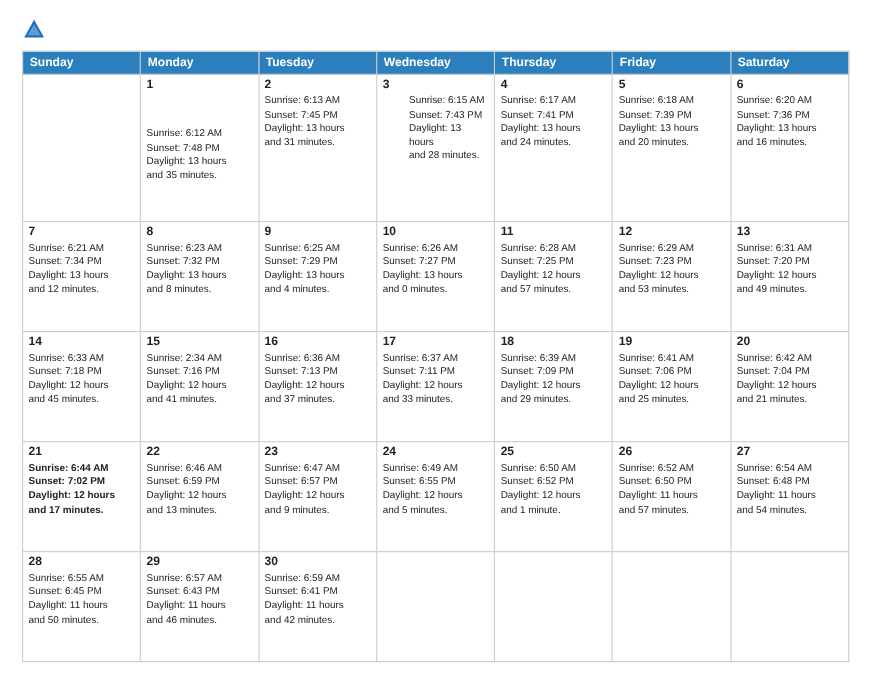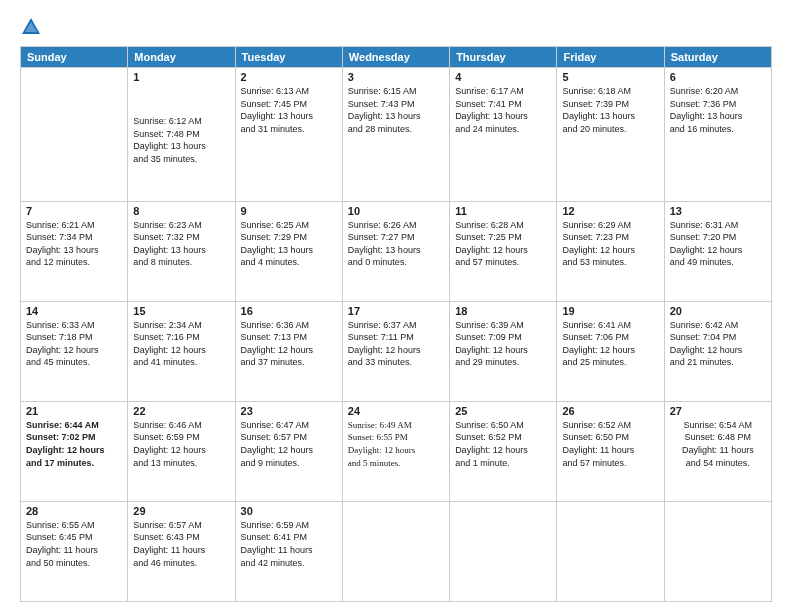--- a/index.html
+++ b/index.html
@@ -149,21 +149,21 @@
           </td>
           <td>
             <span class="day-number">2</span>
             <div class="day-info" style="white-space: pre-line;">Sunrise: 6:13 AM
 Sunset: 7:45 PM
 Daylight: 13 hours
 and 31 minutes.</div>
           </td>
           <td>
             <span class="day-number">3</span>
-            <div class="day-info" style="white-space: pre-line;">Sunrise: 6:15 AM
+            <div class="day-info" style="white-space: pre-line; margin-left: 24px;">Sunrise: 6:15 AM
 Sunset: 7:43 PM
 Daylight: 13 hours
 and 28 minutes.</div>
           </td>
           <td>
             <span class="day-number">4</span>
             <div class="day-info" style="white-space: pre-line;">Sunrise: 6:17 AM
 Sunset: 7:41 PM
 Daylight: 13 hours
 and 24 minutes.</div>
@@ -302,42 +302,42 @@
           </td>
           <td>
             <span class="day-number">23</span>
             <div class="day-info" style="white-space: pre-line;">Sunrise: 6:47 AM
 Sunset: 6:57 PM
 Daylight: 12 hours
 and 9 minutes.</div>
           </td>
           <td>
             <span class="day-number">24</span>
-            <div class="day-info" style="white-space: pre-line; font-family: Liberation Serif, serif;">Sunrise: 6:49 AM
+            <div class="day-info" style="white-space: pre-line;">Sunrise: 6:49 AM
 Sunset: 6:55 PM
 Daylight: 12 hours
 and 5 minutes.</div>
           </td>
           <td>
             <span class="day-number">25</span>
             <div class="day-info" style="white-space: pre-line;">Sunrise: 6:50 AM
 Sunset: 6:52 PM
 Daylight: 12 hours
 and 1 minute.</div>
           </td>
           <td>
             <span class="day-number">26</span>
             <div class="day-info" style="white-space: pre-line;">Sunrise: 6:52 AM
 Sunset: 6:50 PM
 Daylight: 11 hours
 and 57 minutes.</div>
           </td>
           <td>
             <span class="day-number">27</span>
-            <div class="day-info" style="white-space: pre-line; text-align: center;">Sunrise: 6:54 AM
+            <div class="day-info" style="white-space: pre-line;">Sunrise: 6:54 AM
 Sunset: 6:48 PM
 Daylight: 11 hours
 and 54 minutes.</div>
           </td>
         </tr>
         <tr class="week-row">
           <td>
             <span class="day-number">28</span>
             <div class="day-info" style="white-space: pre-line;">Sunrise: 6:55 AM
 Sunset: 6:45 PM

